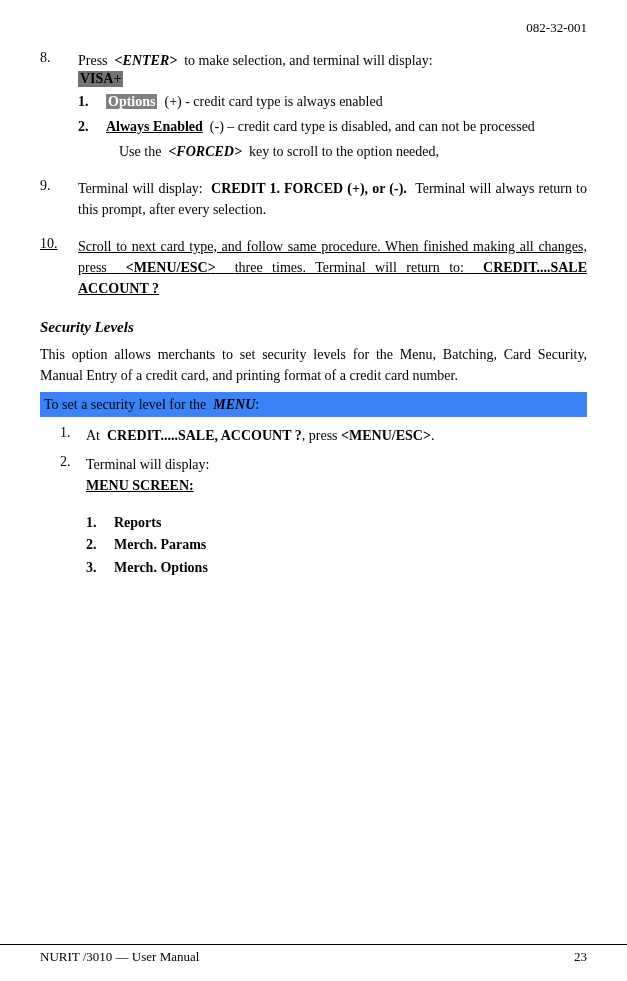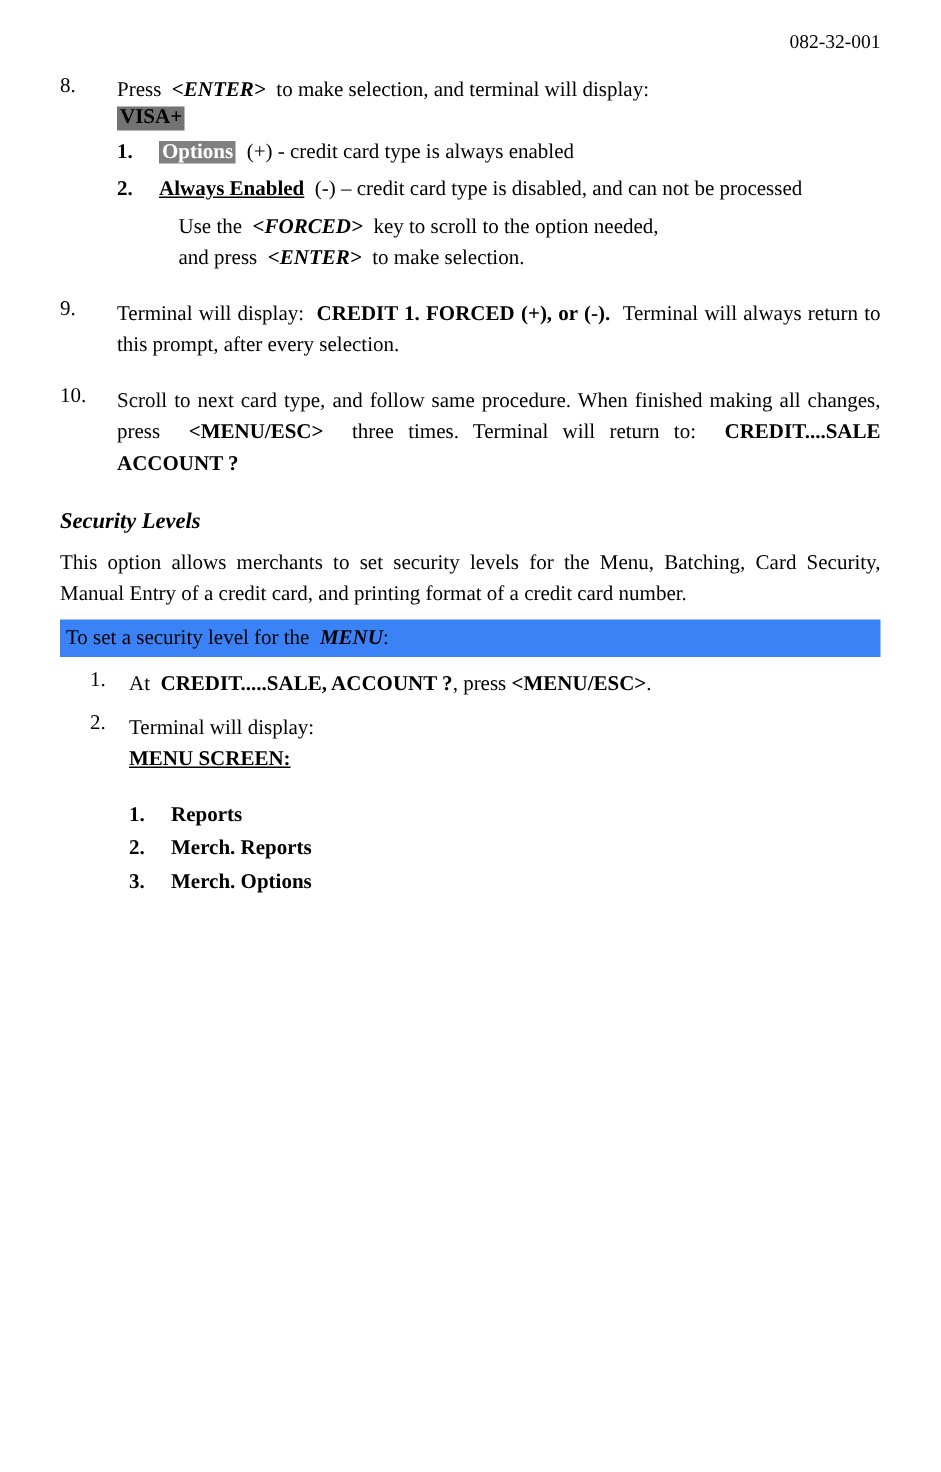--- a/index.html
+++ b/index.html
@@ -85,20 +85,21 @@
       text-align: justify;
       line-height: 1.5;
     }
     .item-9 {
       display: flex;
       margin-bottom: 16px;
     }
     .item-10 {
       display: flex;
       margin-bottom: 20px;
+      text-decoration: underline;
     }
     .bold-text {
       font-weight: bold;
     }
     .section-title {
       font-style: italic;
       font-weight: bold;
       font-size: 15px;
       margin-bottom: 8px;
       margin-top: 10px;
@@ -202,25 +203,20 @@
           <span class="sub-content">
             <span class="always-enabled">Always Enabled</span>
             &nbsp;<span>(-) – credit card type is disabled, and can not be processed</span>
           </span>
         </div>
 
         <div class="indent-text">
           <span>Use the</span>
           &nbsp;<span class="forced-key">&lt;FORCED&gt;</span>
           &nbsp;<span>key to scroll to the option needed,</span>
-        </div>
-        <div class="indent-text">
-          <span>and press</span>
-          &nbsp;<span class="enter-key">&lt;ENTER&gt;</span>
-          &nbsp;<span>to make selection.</span>
         </div>
       </div>
     </div>
   </div>
 
   <div class="item-9">
     <div class="item-number">9.</div>
     <div class="item-content">
       <p>
         <span>Terminal will display:</span>
@@ -265,24 +261,28 @@
         <span>Terminal will display:</span>
         <br>
         <span class="menu-screen-label">MENU SCREEN:</span>
         <div class="menu-sub-list">
           <div class="menu-sub-item">
             <span class="menu-sub-num">1.</span>
             <span class="menu-sub-content">Reports</span>
           </div>
           <div class="menu-sub-item">
             <span class="menu-sub-num">2.</span>
-            <span class="menu-sub-content">Merch. Reports</span>
+            <span class="menu-sub-content">Merch. Params</span>
           </div>
           <div class="menu-sub-item">
             <span class="menu-sub-num">3.</span>
             <span class="menu-sub-content">Merch. Options</span>
           </div>
         </div>
       </span>
     </div>
   </div>
 
+  <div class="footer">
+    <span>NURIT /3010 — User Manual</span>
+    <span>23</span>
+  </div>
 </div>
 
 </body></html>

